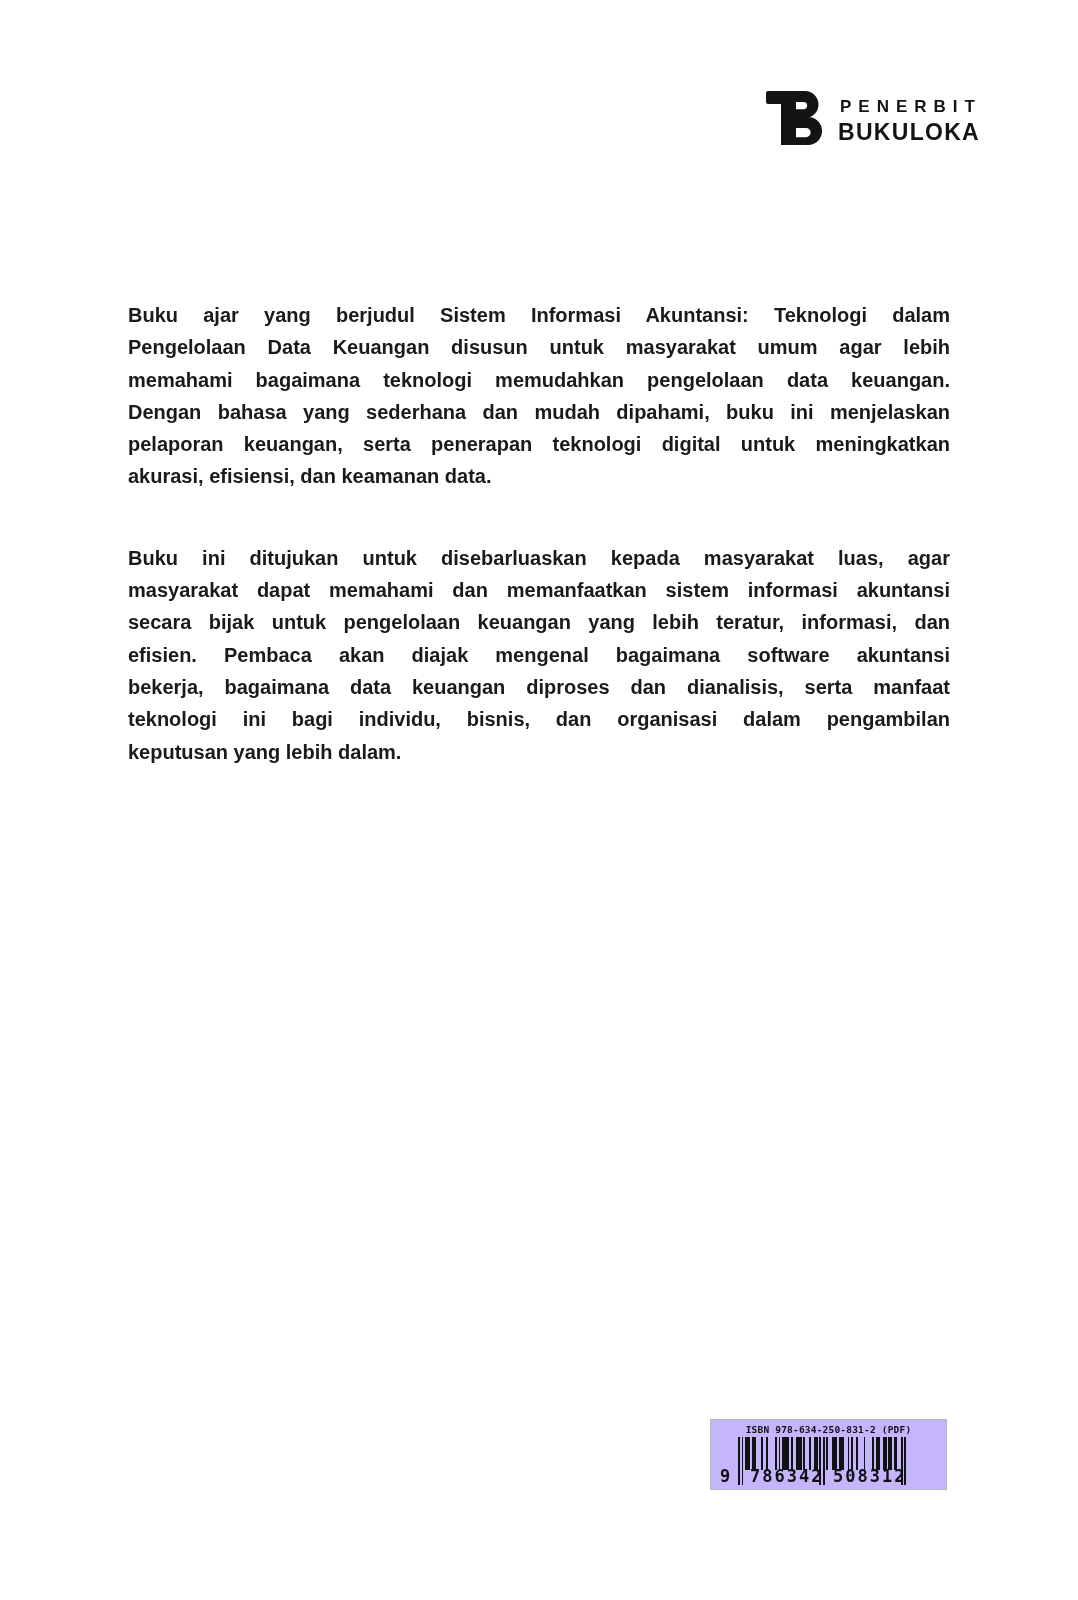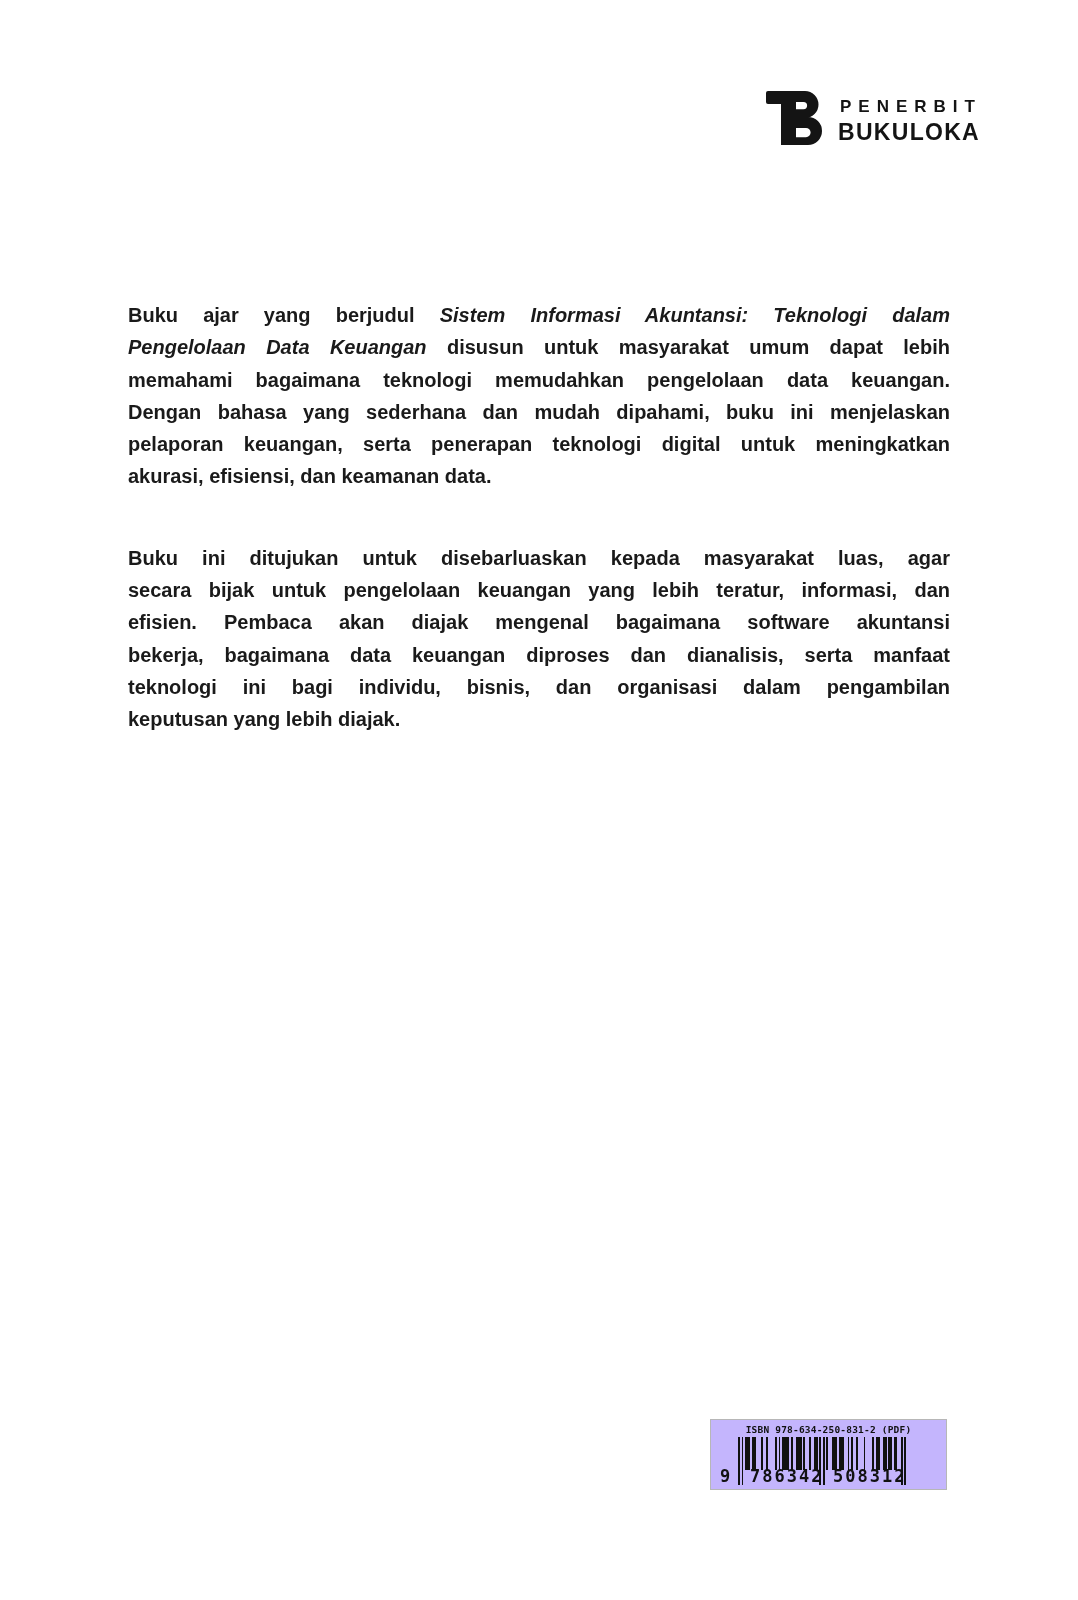--- a/index.html
+++ b/index.html
@@ -48,21 +48,21 @@
     width: 822px;
     font-size: 20px;
     font-weight: 700;
     line-height: 32.3px;
     color: #1a1a1a;
     letter-spacing: 0;
   }
   .para { margin: 0 0 49px 0; }
   .line { text-align: justify; text-align-last: justify; }
   .line.last { text-align-last: left; }
-  .seg.italic { font-style: italic; }
+  .seg.italic { }
 
   
   .barcode-box {
     position: absolute;
     left: 710px;
     top: 1419px;
     width: 237px;
     height: 71px;
     box-sizing: border-box;
     border: 1px solid #b7b7b7;
@@ -110,33 +110,34 @@
     </svg>
     <div class="logo-text">
       <div class="logo-publisher">PENERBIT</div>
       <div class="logo-brand">BUKULOKA</div>
     </div>
   </div>
 
   <div class="synopsis" id="synopsis">
       <div class="para">
         <div class="line"><span class="seg">Buku ajar yang berjudul </span><span class="seg italic">Sistem Informasi Akuntansi: Teknologi dalam</span></div>
-        <div class="line"><span class="seg italic">Pengelolaan Data Keuangan</span><span class="seg"> disusun untuk masyarakat umum dapat lebih</span></div>
+        <div class="line"><span class="seg italic">Pengelolaan Data Keuangan</span><span class="seg"> disusun untuk masyarakat umum agar lebih</span></div>
         <div class="line"><span class="seg">memahami bagaimana teknologi memudahkan pengelolaan data keuangan.</span></div>
         <div class="line"><span class="seg">Dengan bahasa yang sederhana dan mudah dipahami, buku ini menjelaskan</span></div>
         <div class="line"><span class="seg">pelaporan keuangan, serta penerapan teknologi digital untuk meningkatkan</span></div>
         <div class="line last"><span class="seg">akurasi, efisiensi, dan keamanan data.</span></div>
       </div>
       <div class="para">
         <div class="line"><span class="seg">Buku ini ditujukan untuk disebarluaskan kepada masyarakat luas, agar</span></div>
+        <div class="line"><span class="seg">masyarakat dapat memahami dan memanfaatkan sistem informasi akuntansi</span></div>
         <div class="line"><span class="seg">secara bijak untuk pengelolaan keuangan yang lebih teratur, informasi, dan</span></div>
         <div class="line"><span class="seg">efisien. Pembaca akan diajak mengenal bagaimana software akuntansi</span></div>
         <div class="line"><span class="seg">bekerja, bagaimana data keuangan diproses dan dianalisis, serta manfaat</span></div>
         <div class="line"><span class="seg">teknologi ini bagi individu, bisnis, dan organisasi dalam pengambilan</span></div>
-        <div class="line last"><span class="seg">keputusan yang lebih diajak.</span></div>
+        <div class="line last"><span class="seg">keputusan yang lebih dalam.</span></div>
       </div>
     </div>
 
   <div class="barcode-box">
     <div class="isbn-label">ISBN 978-634-250-831-2 (PDF)</div>
     <svg id="barcode-bars" width="168" height="48" viewBox="0 0 168 48" shape-rendering="crispEdges" aria-hidden="true">
         <rect x="0.00" y="0" width="1.82" height="48" fill="#111111"></rect>
         <rect x="3.54" y="0" width="1.82" height="48" fill="#111111"></rect>
         <rect x="7.07" y="0" width="1.82" height="33" fill="#111111"></rect>
         <rect x="8.84" y="0" width="1.82" height="33" fill="#111111"></rect>

